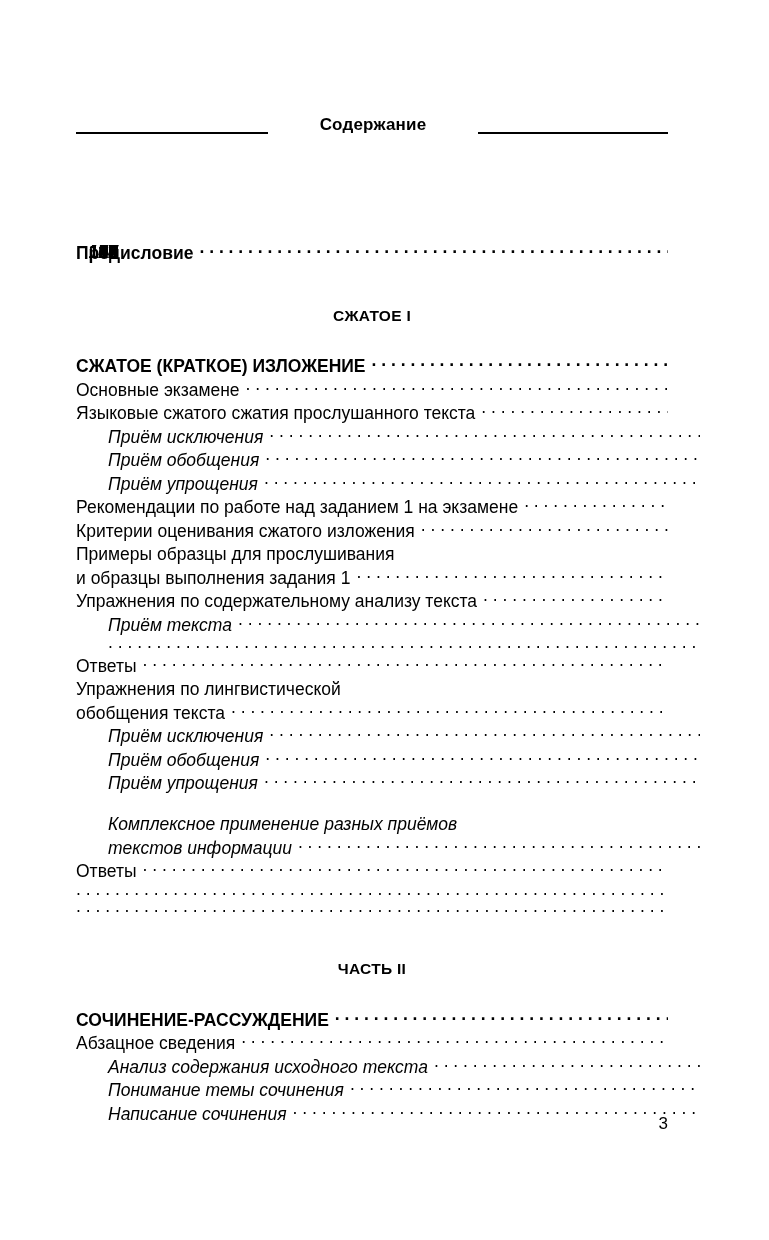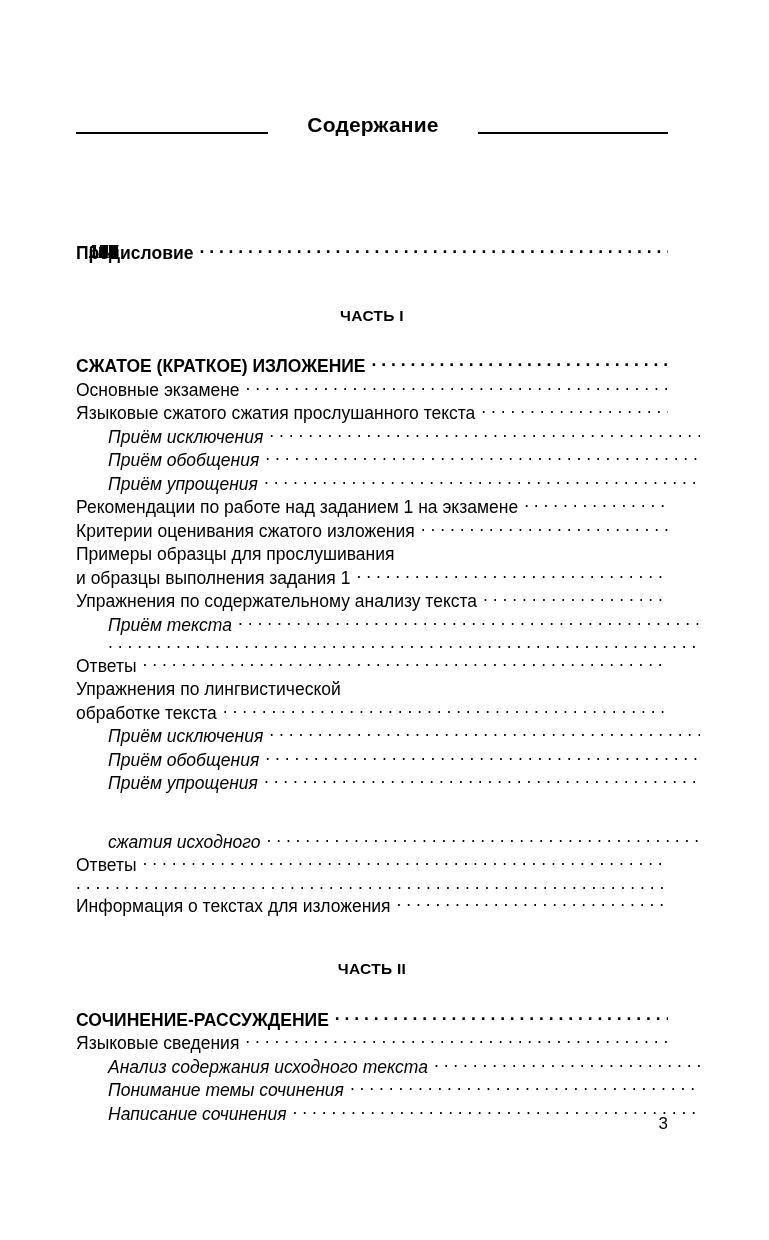--- a/index.html
+++ b/index.html
@@ -36,21 +36,21 @@
     justify-content: space-between;
   }
   .rule {
     height: 2px;
     background: #000;
     flex: 0 0 auto;
   }
   .rule-left  { width: 192px; margin-top: 16px; }
   .rule-right { width: 190px; margin-top: 16px; }
   .toc-title {
-    font-size: 21px;
+    font-size: 17px;
     font-weight: bold;
     letter-spacing: 0.2px;
     white-space: nowrap;
     padding: 0 14px;
   }
 
   
   .toc-body {
     position: absolute;
     left: 76px;
@@ -137,21 +137,21 @@
     <span class="rule rule-right"></span>
   </div>
 
   <div class="toc-body" id="toc-body">
       <div class="row lvl-0">
         <span class="label">Предисловие</span>
         <span class="leader"></span>
         <span class="page">5</span>
       </div>
       <div class="gap-lg"></div>
-      <div class="part-heading">ЧАСТЬ I</div>
+      <div class="part-heading">СЖАТОЕ I</div>
       <div class="gap-md"></div>
       <div class="row lvl-0">
         <span class="label">СЖАТОЕ (КРАТКОЕ) ИЗЛОЖЕНИЕ</span>
         <span class="leader"></span>
         <span class="page">8</span>
       </div>
       <div class="row lvl-1">
         <span class="label">Основные экзамене</span>
         <span class="leader"></span>
         <span class="page">8</span>
@@ -212,21 +212,21 @@
       <div class="row lvl-1">
         <span class="label">Ответы</span>
         <span class="leader"></span>
         <span class="page">59</span>
       </div>
       <div class="row lvl-1 cont-top">
         <span class="label">Упражнения по лингвистической</span>
         <span class="leader"></span>
       </div>
       <div class="row lvl-1">
-        <span class="label">обработке текста</span>
+        <span class="label">обобщения текста</span>
         <span class="leader"></span>
         <span class="page italic-num">69</span>
       </div>
       <div class="row lvl-2">
         <span class="label">Приём исключения</span>
         <span class="leader"></span>
         <span class="page">69</span>
       </div>
       <div class="row lvl-2">
         <span class="label">Приём обобщения</span>
@@ -235,51 +235,51 @@
       </div>
       <div class="row lvl-2">
         <span class="label">Приём упрощения</span>
         <span class="leader"></span>
         <span class="page">95</span>
       </div>
       <div class="row lvl-2 cont-top">
         <span class="leader"></span>
       </div>
       <div class="row lvl-2 cont-top">
-        <span class="leader"></span>
-      </div>
-      <div class="row lvl-2">
-        <span class="label">сжатия исходного</span>
+        <span class="label">Комплексное применение разных приёмов</span>
+        <span class="leader"></span>
+      </div>
+      <div class="row lvl-2">
+        <span class="label">текстов информации</span>
         <span class="leader"></span>
         <span class="page">103</span>
       </div>
       <div class="row lvl-1">
         <span class="label">Ответы</span>
         <span class="leader"></span>
         <span class="page">107</span>
       </div>
       <div class="row lvl-1">
         <span class="leader"></span>
         <span class="page">128</span>
       </div>
       <div class="row lvl-1">
-        <span class="label">Информация о текстах для изложения</span>
         <span class="leader"></span>
         <span class="page">138</span>
       </div>
       <div class="gap-lg"></div>
       <div class="part-heading">ЧАСТЬ II</div>
       <div class="gap-md"></div>
       <div class="row lvl-0">
         <span class="label">СОЧИНЕНИЕ-РАССУЖДЕНИЕ</span>
         <span class="leader"></span>
         <span class="page">144</span>
       </div>
       <div class="row lvl-1">
-        <span class="label">Языковые сведения</span>
+        <span class="label">Абзацное сведения</span>
         <span class="leader"></span>
         <span class="page">144</span>
       </div>
       <div class="row lvl-2">
         <span class="label">Анализ содержания исходного текста</span>
         <span class="leader"></span>
         <span class="page">146</span>
       </div>
       <div class="row lvl-2">
         <span class="label">Понимание темы сочинения</span>

